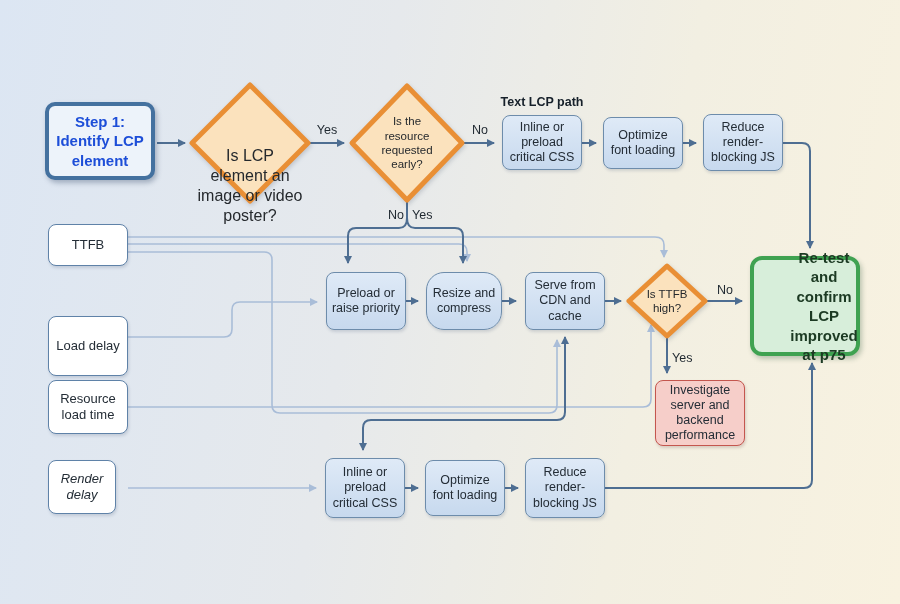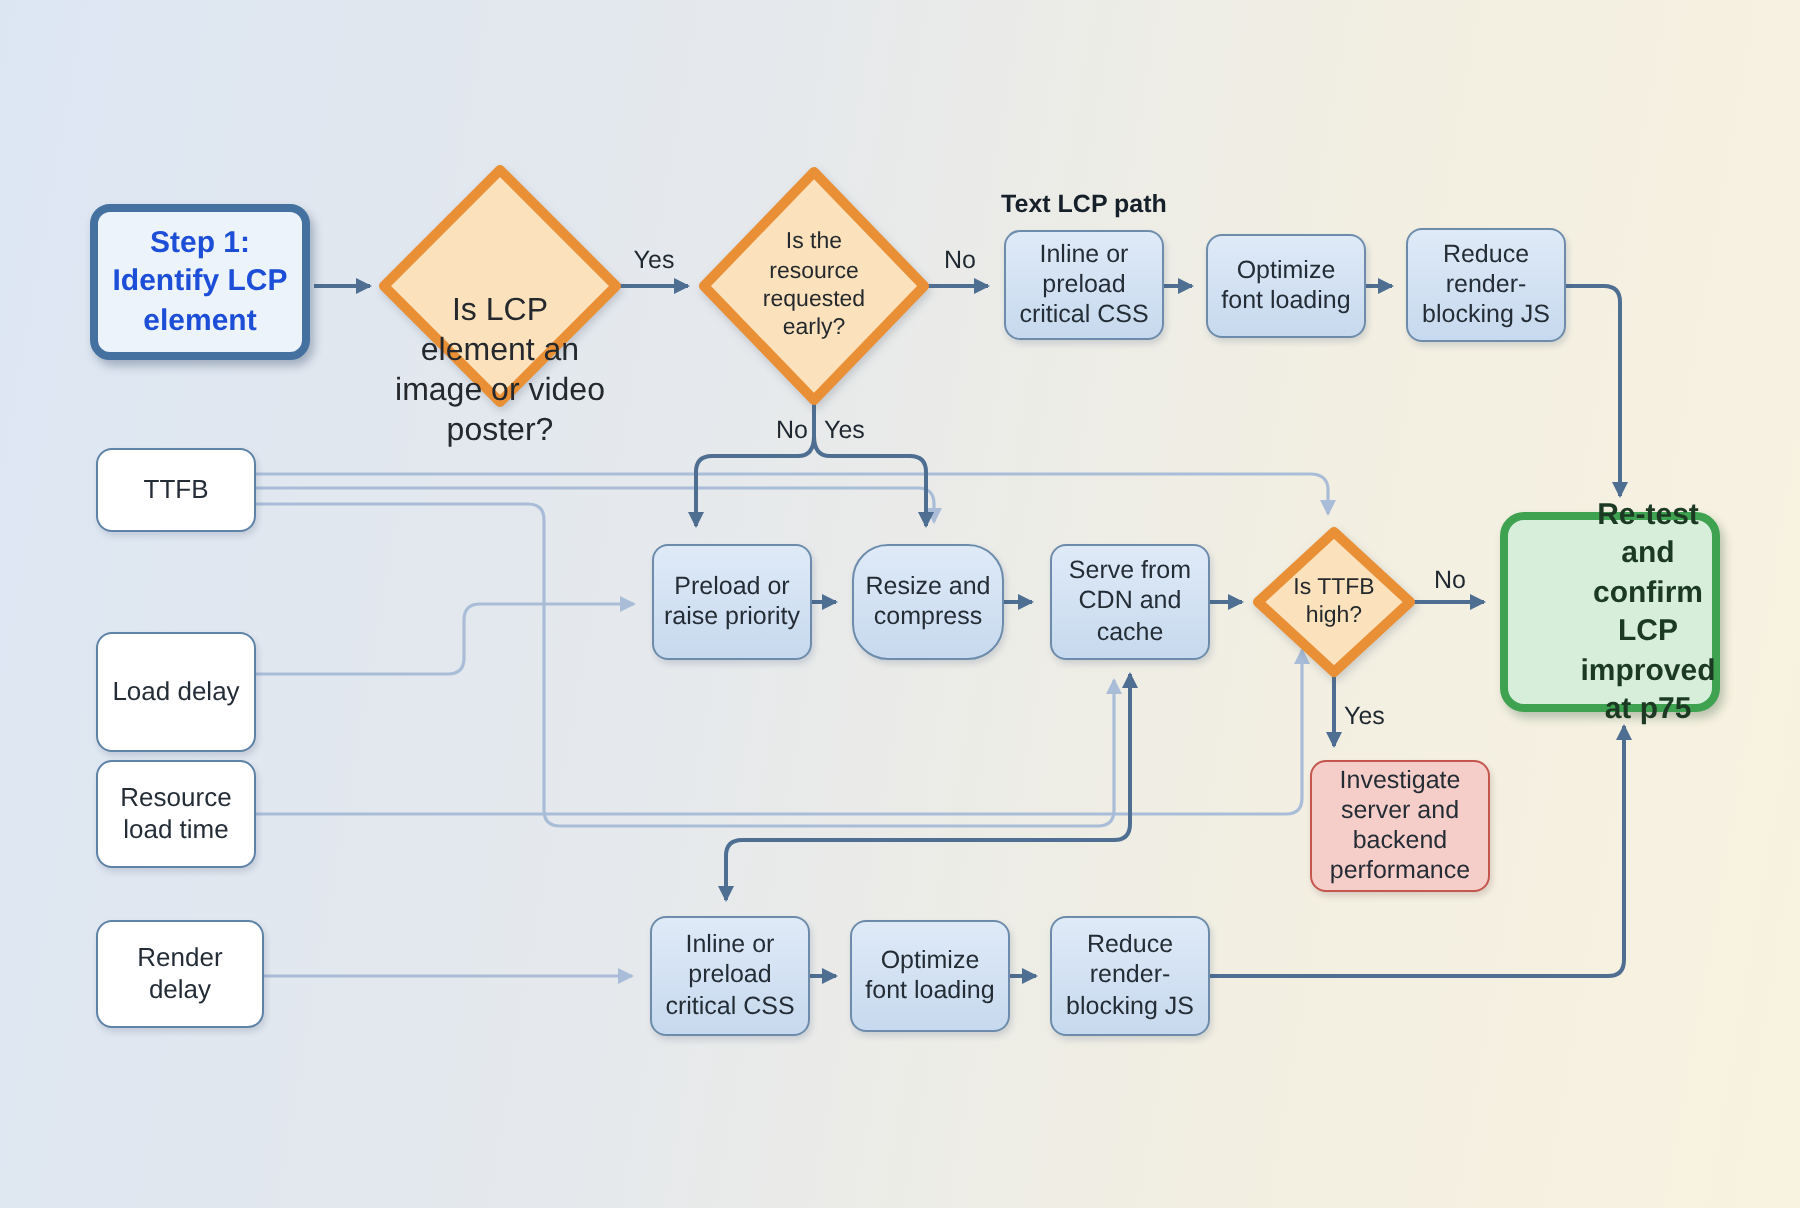--- a/index.html
+++ b/index.html
@@ -101,21 +101,21 @@
   </svg>
 
   <div class="node step1" style="left:45px;top:102px;width:110px;height:78px;">Step 1:
 Identify LCP
 element</div>
 
   <div class="node white" style="left:48px;top:224px;width:80px;height:42px;">TTFB</div>
   <div class="node white" style="left:48px;top:316px;width:80px;height:60px;text-align:right;">Load delay</div>
   <div class="node white" style="left:48px;top:380px;width:80px;height:54px;">Resource
 load time</div>
-  <div class="node white" style="left:48px;top:460px;width:84px;height:54px;">Render
+  <div class="node white" style="left:48px;top:460px;width:68px;height:54px;font-style:italic;">Render
 delay</div>
 
   <div class="node blue" style="left:502px;top:115px;width:80px;height:55px;">Inline or
 preload
 critical CSS</div>
   <div class="node blue" style="left:603px;top:117px;width:80px;height:52px;">Optimize
 font loading</div>
   <div class="node blue" style="left:703px;top:114px;width:80px;height:57px;">Reduce
 render-
 blocking JS</div>

